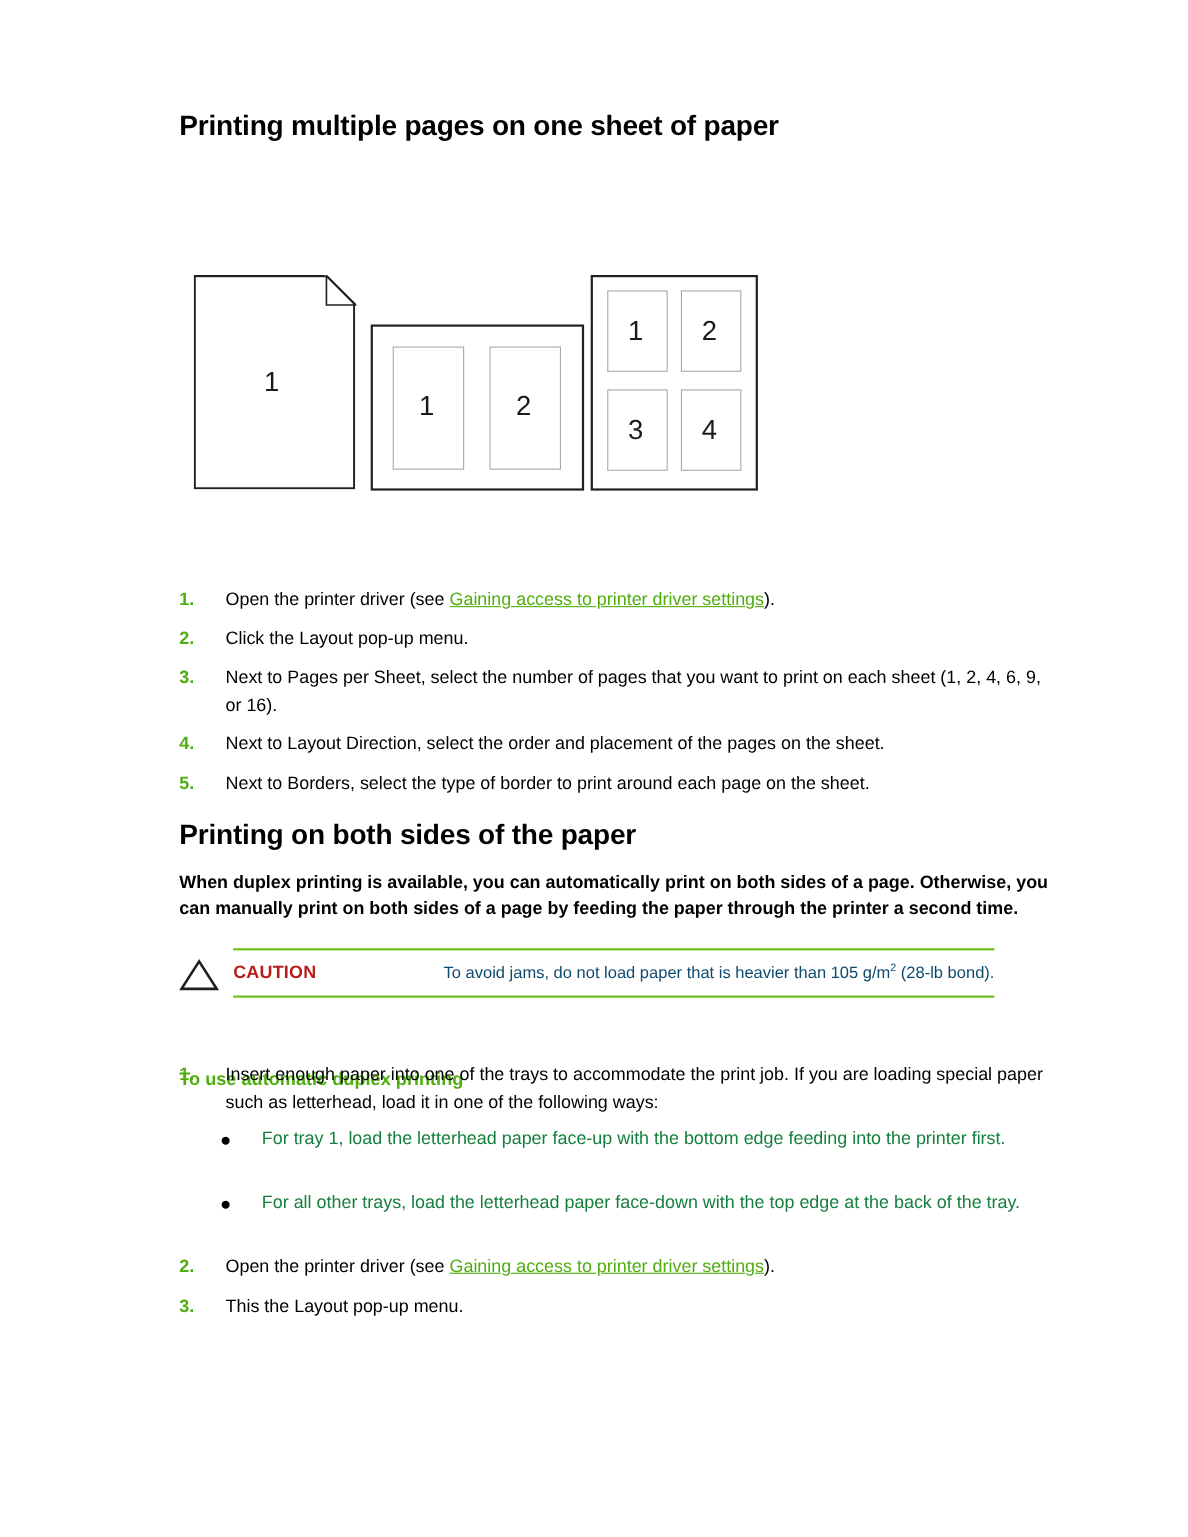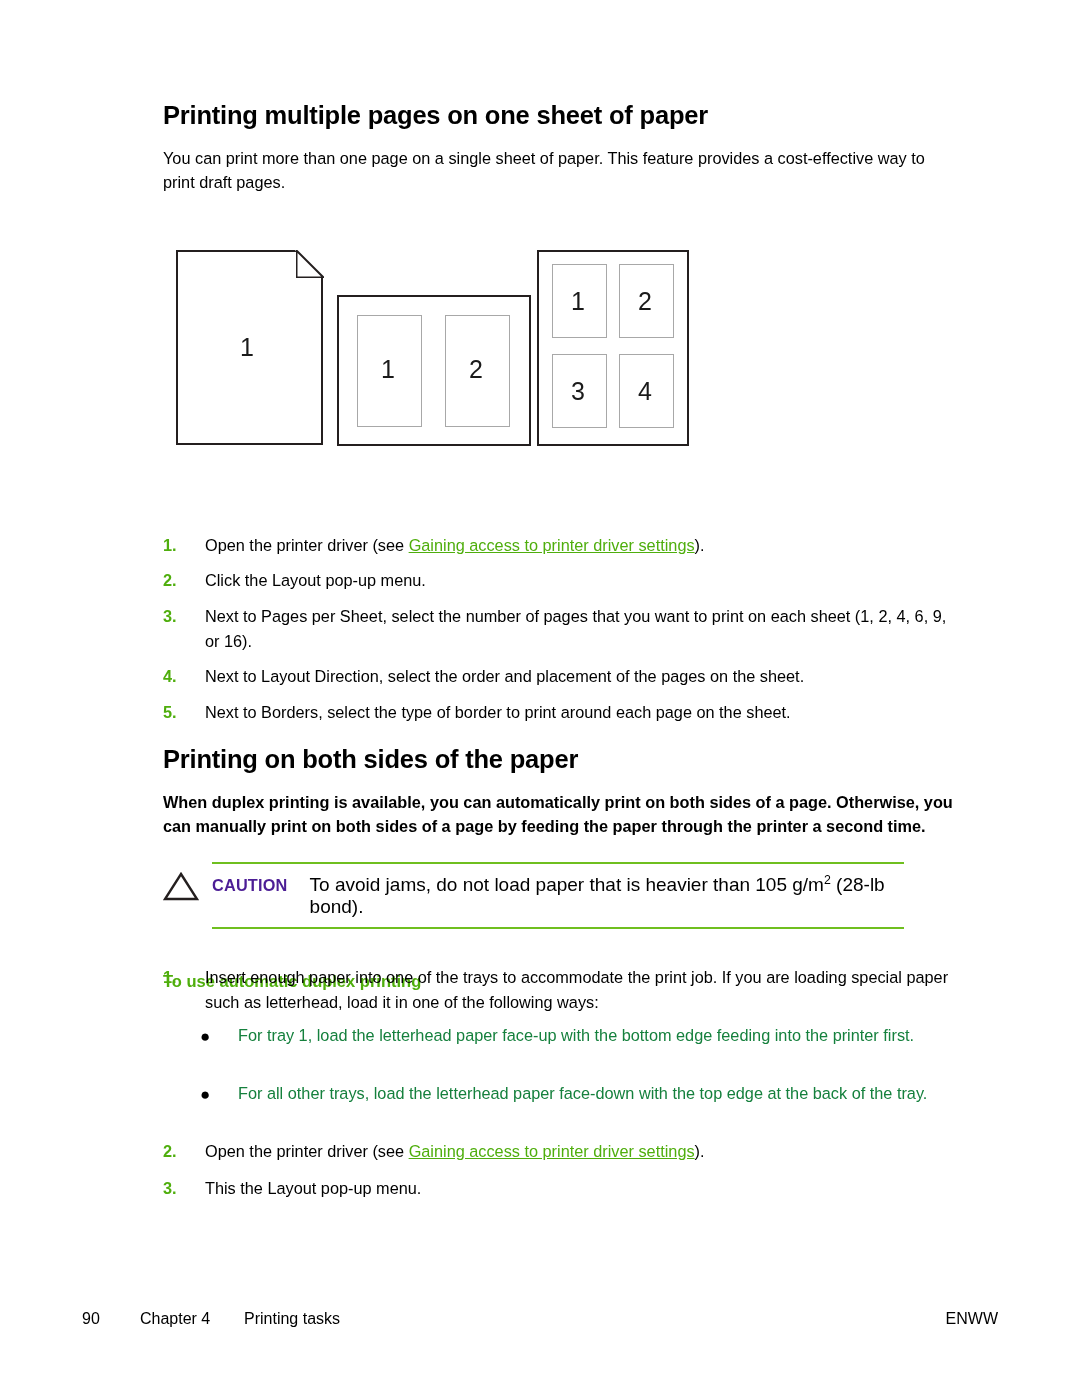--- a/index.html
+++ b/index.html
@@ -108,32 +108,33 @@
     width: 100%;
     height: 2px;
     background: #6FBF1F;
   }
   .caution .inner {
     display: flex;
     align-items: baseline;
     padding: 10px 0 9px 0;
   }
   .caution .cword {
-    color: #4c1d95;
+    color: #b91c1c;
     font-weight: bold;
     font-size: 16.3px;
     letter-spacing: 0.2px;
     flex: 0 0 auto;
     margin-right: 22px;
   }
   .caution .ctext {
-    font-size: 19px;
-    color: #000000;
+    font-size: 15px;
+    color: #0c4a6e;
     flex: 1 1 auto;
     line-height: 22px;
+    text-align: right;
   }
   .warn-triangle {
     position: absolute;
     left: 163px;
     top: 871px;
     width: 36px;
     height: 30px;
   }
 
   
@@ -226,21 +227,20 @@
     white-space: nowrap;
   }
 </style>
 </head>
 <body>
 
 <div class="page">
 
   <div class="h1" style="left:163px; top:101px;">Printing multiple pages on one sheet of paper</div>
 
-  <div class="para" style="left:163px; top:146px; width:790px;">You can print more than one page on a single sheet of paper. This feature provides a cost-effective way to print draft pages.</div>
 
   <div class="figure">
 
     <div class="sheet1">
       <div class="body"></div>
       <svg class="fold" viewBox="0 0 28 28">
         <polygon points="0.5,0.5 27.5,27.5 0.5,27.5" fill="#ffffff" stroke="none"></polygon>
         <path d="M0.5 0.5 L27.5 27.5 L0.5 27.5 Z" fill="none" stroke="#241f1f" stroke-width="2"></path>
       </svg>
       <div class="fig-num" style="left:64px; top:83px;">1</div>
@@ -327,20 +327,14 @@
   <div class="oli" style="left:163px; top:1139px; width:790px;">
     <span class="num">2.</span>
     <span class="body"><span>Open the printer driver (see </span><a class="link" href="#">Gaining access to printer driver settings</a><span>).</span></span>
   </div>
 
   <div class="oli" style="left:163px; top:1176px; width:790px;">
     <span class="num">3.</span>
     <span class="body"><span>This the </span><b>Layout</b><span> pop-up menu.</span></span>
   </div>
 
-  <div class="footer">
-    <div class="fl">
-      <span class="pageno">90</span><span class="chap">Chapter 4</span><span>Printing tasks</span>
-    </div>
-    <div class="fr">ENWW</div>
-  </div>
 
 </div>
 
 </body></html>

